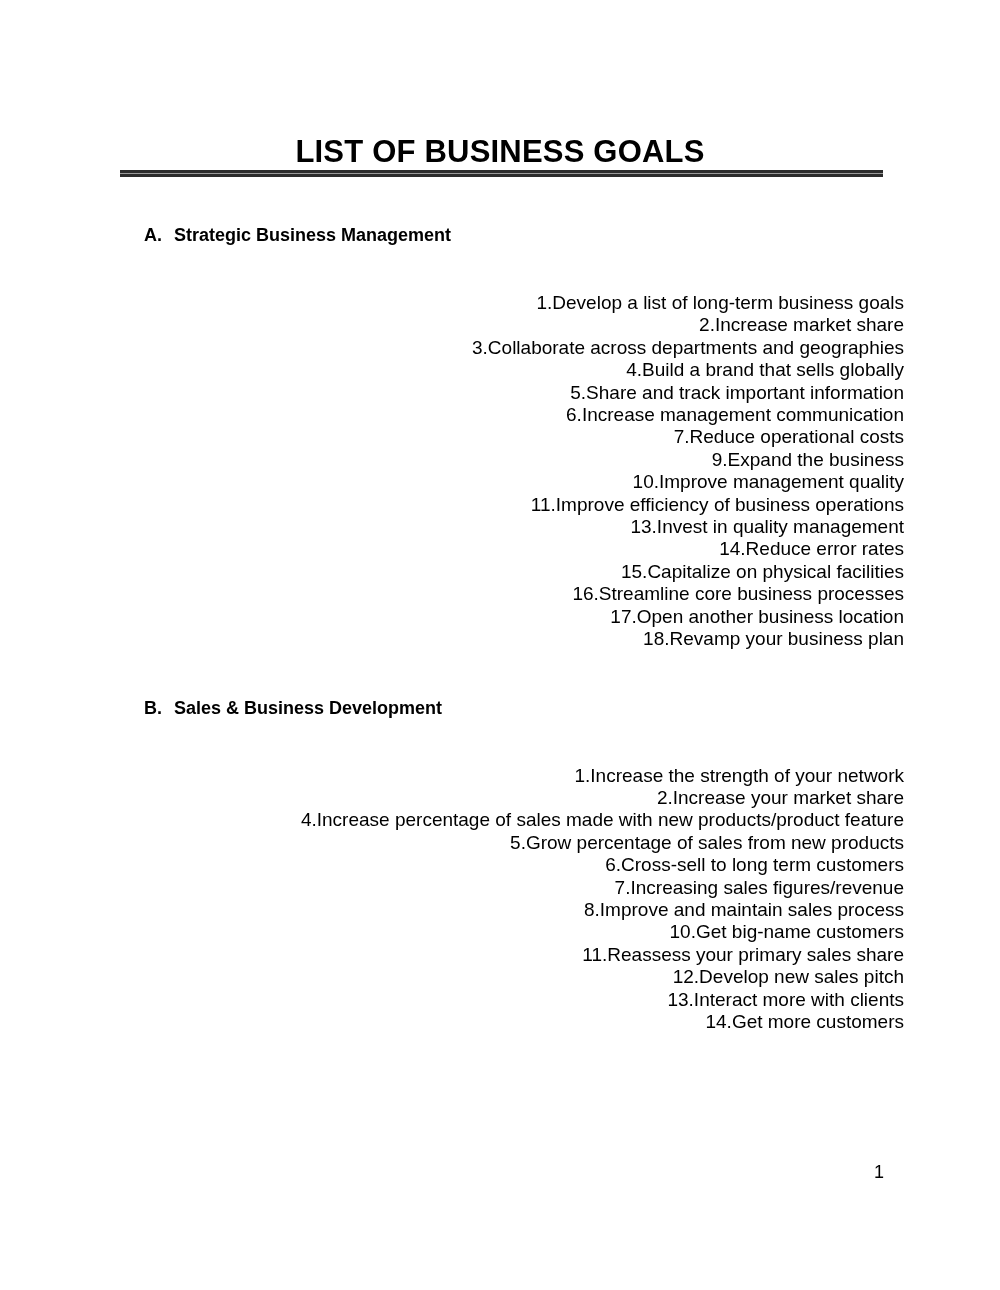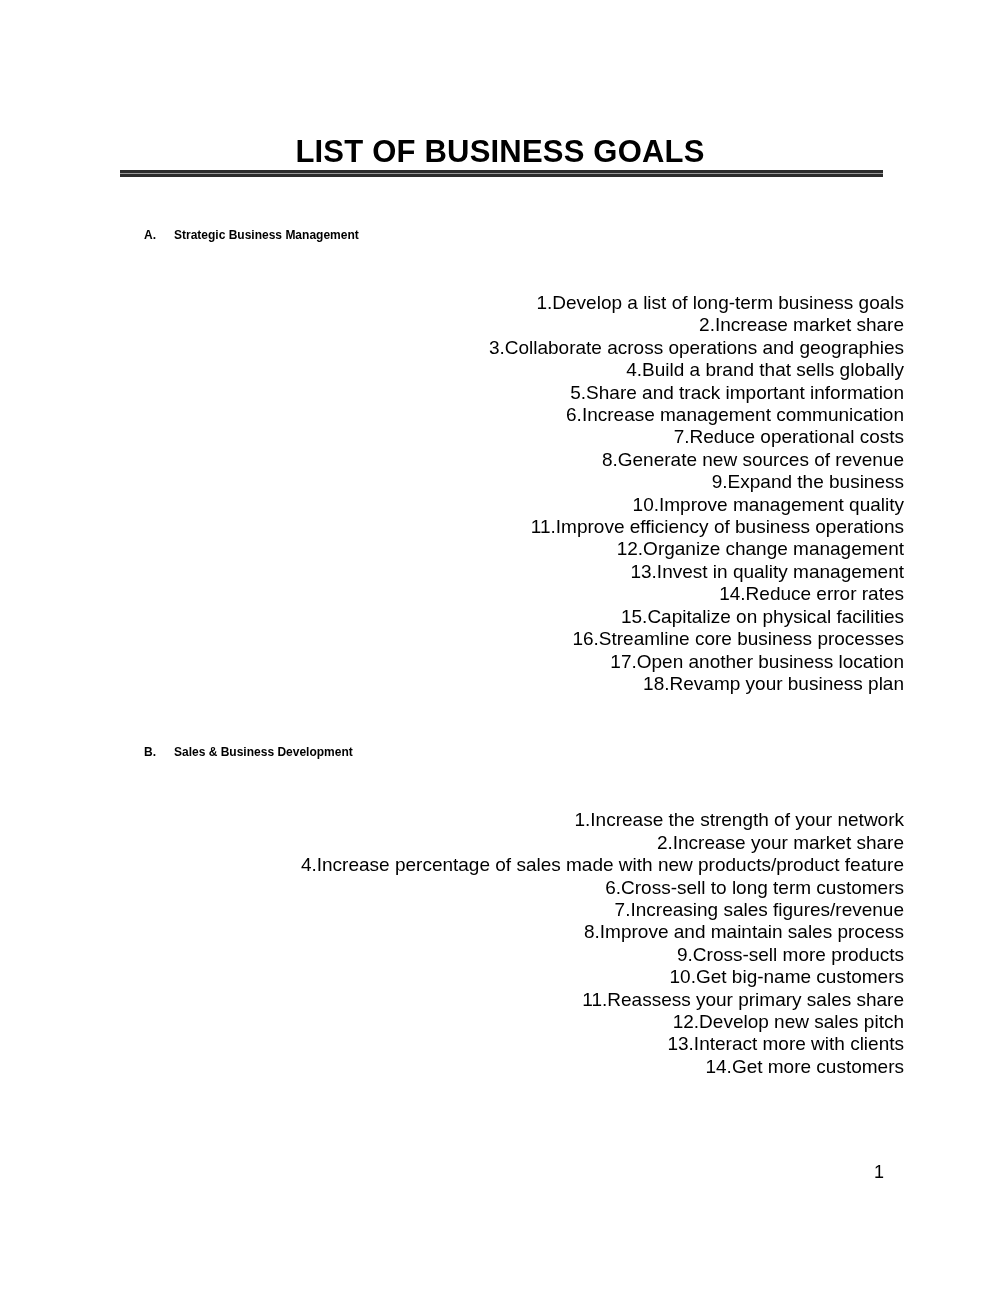--- a/index.html
+++ b/index.html
@@ -76,21 +76,21 @@
   }
 
   .section {
     margin: 0;
   }
   .section + .section {
     margin-top: 44px;
   }
 
   .section-heading {
-    font-size: 12px;
+    font-size: 18px;
     font-weight: bold;
     line-height: 26px;
     margin: 0;
     white-space: nowrap;
   }
   .section-heading .sec-letter {
     display: inline-block;
     width: 30px;
   }
 
@@ -139,48 +139,46 @@
     <div class="band-bot"></div>
   </div>
 
   <div class="content">
     <div id="sections-root">
         <div class="section">
           <div class="section-heading"><span class="sec-letter">A.</span><span>Strategic Business Management</span></div>
           <ul class="goal-list">
             <li class="goal-item"><span class="num">1.</span><span class="goal-text">Develop a list of long-term business goals</span></li>
             <li class="goal-item"><span class="num">2.</span><span class="goal-text">Increase market share</span></li>
-            <li class="goal-item"><span class="num">3.</span><span class="goal-text">Collaborate across operations and geographies</span></li>
+            <li class="goal-item"><span class="num">3.</span><span class="goal-text">Collaborate across departments and geographies</span></li>
             <li class="goal-item"><span class="num">4.</span><span class="goal-text">Build a brand that sells globally</span></li>
             <li class="goal-item"><span class="num">5.</span><span class="goal-text">Share and track important information</span></li>
             <li class="goal-item"><span class="num">6.</span><span class="goal-text">Increase management communication</span></li>
             <li class="goal-item"><span class="num">7.</span><span class="goal-text">Reduce operational costs</span></li>
-            <li class="goal-item"><span class="num">8.</span><span class="goal-text">Generate new sources of revenue</span></li>
             <li class="goal-item"><span class="num">9.</span><span class="goal-text">Expand the business</span></li>
             <li class="goal-item"><span class="num">10.</span><span class="goal-text">Improve management quality</span></li>
             <li class="goal-item"><span class="num">11.</span><span class="goal-text">Improve efficiency of business operations</span></li>
-            <li class="goal-item"><span class="num">12.</span><span class="goal-text">Organize change management</span></li>
             <li class="goal-item"><span class="num">13.</span><span class="goal-text">Invest in quality management</span></li>
             <li class="goal-item"><span class="num">14.</span><span class="goal-text">Reduce error rates</span></li>
             <li class="goal-item"><span class="num">15.</span><span class="goal-text">Capitalize on physical facilities</span></li>
             <li class="goal-item"><span class="num">16.</span><span class="goal-text">Streamline core business processes</span></li>
             <li class="goal-item"><span class="num">17.</span><span class="goal-text">Open another business location</span></li>
             <li class="goal-item"><span class="num">18.</span><span class="goal-text">Revamp your business plan</span></li>
           </ul>
         </div>
         <div class="section">
           <div class="section-heading"><span class="sec-letter">B.</span><span>Sales &amp; Business Development</span></div>
           <ul class="goal-list">
             <li class="goal-item"><span class="num">1.</span><span class="goal-text">Increase the strength of your network</span></li>
             <li class="goal-item"><span class="num">2.</span><span class="goal-text">Increase your market share</span></li>
             <li class="goal-item"><span class="num">4.</span><span class="goal-text">Increase percentage of sales made with new products/product feature</span></li>
+            <li class="goal-item"><span class="num">5.</span><span class="goal-text">Grow percentage of sales from new products</span></li>
             <li class="goal-item"><span class="num">6.</span><span class="goal-text">Cross-sell to long term customers</span></li>
             <li class="goal-item"><span class="num">7.</span><span class="goal-text">Increasing sales figures/revenue</span></li>
             <li class="goal-item"><span class="num">8.</span><span class="goal-text">Improve and maintain sales process</span></li>
-            <li class="goal-item"><span class="num">9.</span><span class="goal-text">Cross-sell more products</span></li>
             <li class="goal-item"><span class="num">10.</span><span class="goal-text">Get big-name customers</span></li>
             <li class="goal-item"><span class="num">11.</span><span class="goal-text">Reassess your primary sales share</span></li>
             <li class="goal-item"><span class="num">12.</span><span class="goal-text">Develop new sales pitch</span></li>
             <li class="goal-item"><span class="num">13.</span><span class="goal-text">Interact more with clients</span></li>
             <li class="goal-item"><span class="num">14.</span><span class="goal-text">Get more customers</span></li>
           </ul>
         </div>
       </div>
   </div>
 

